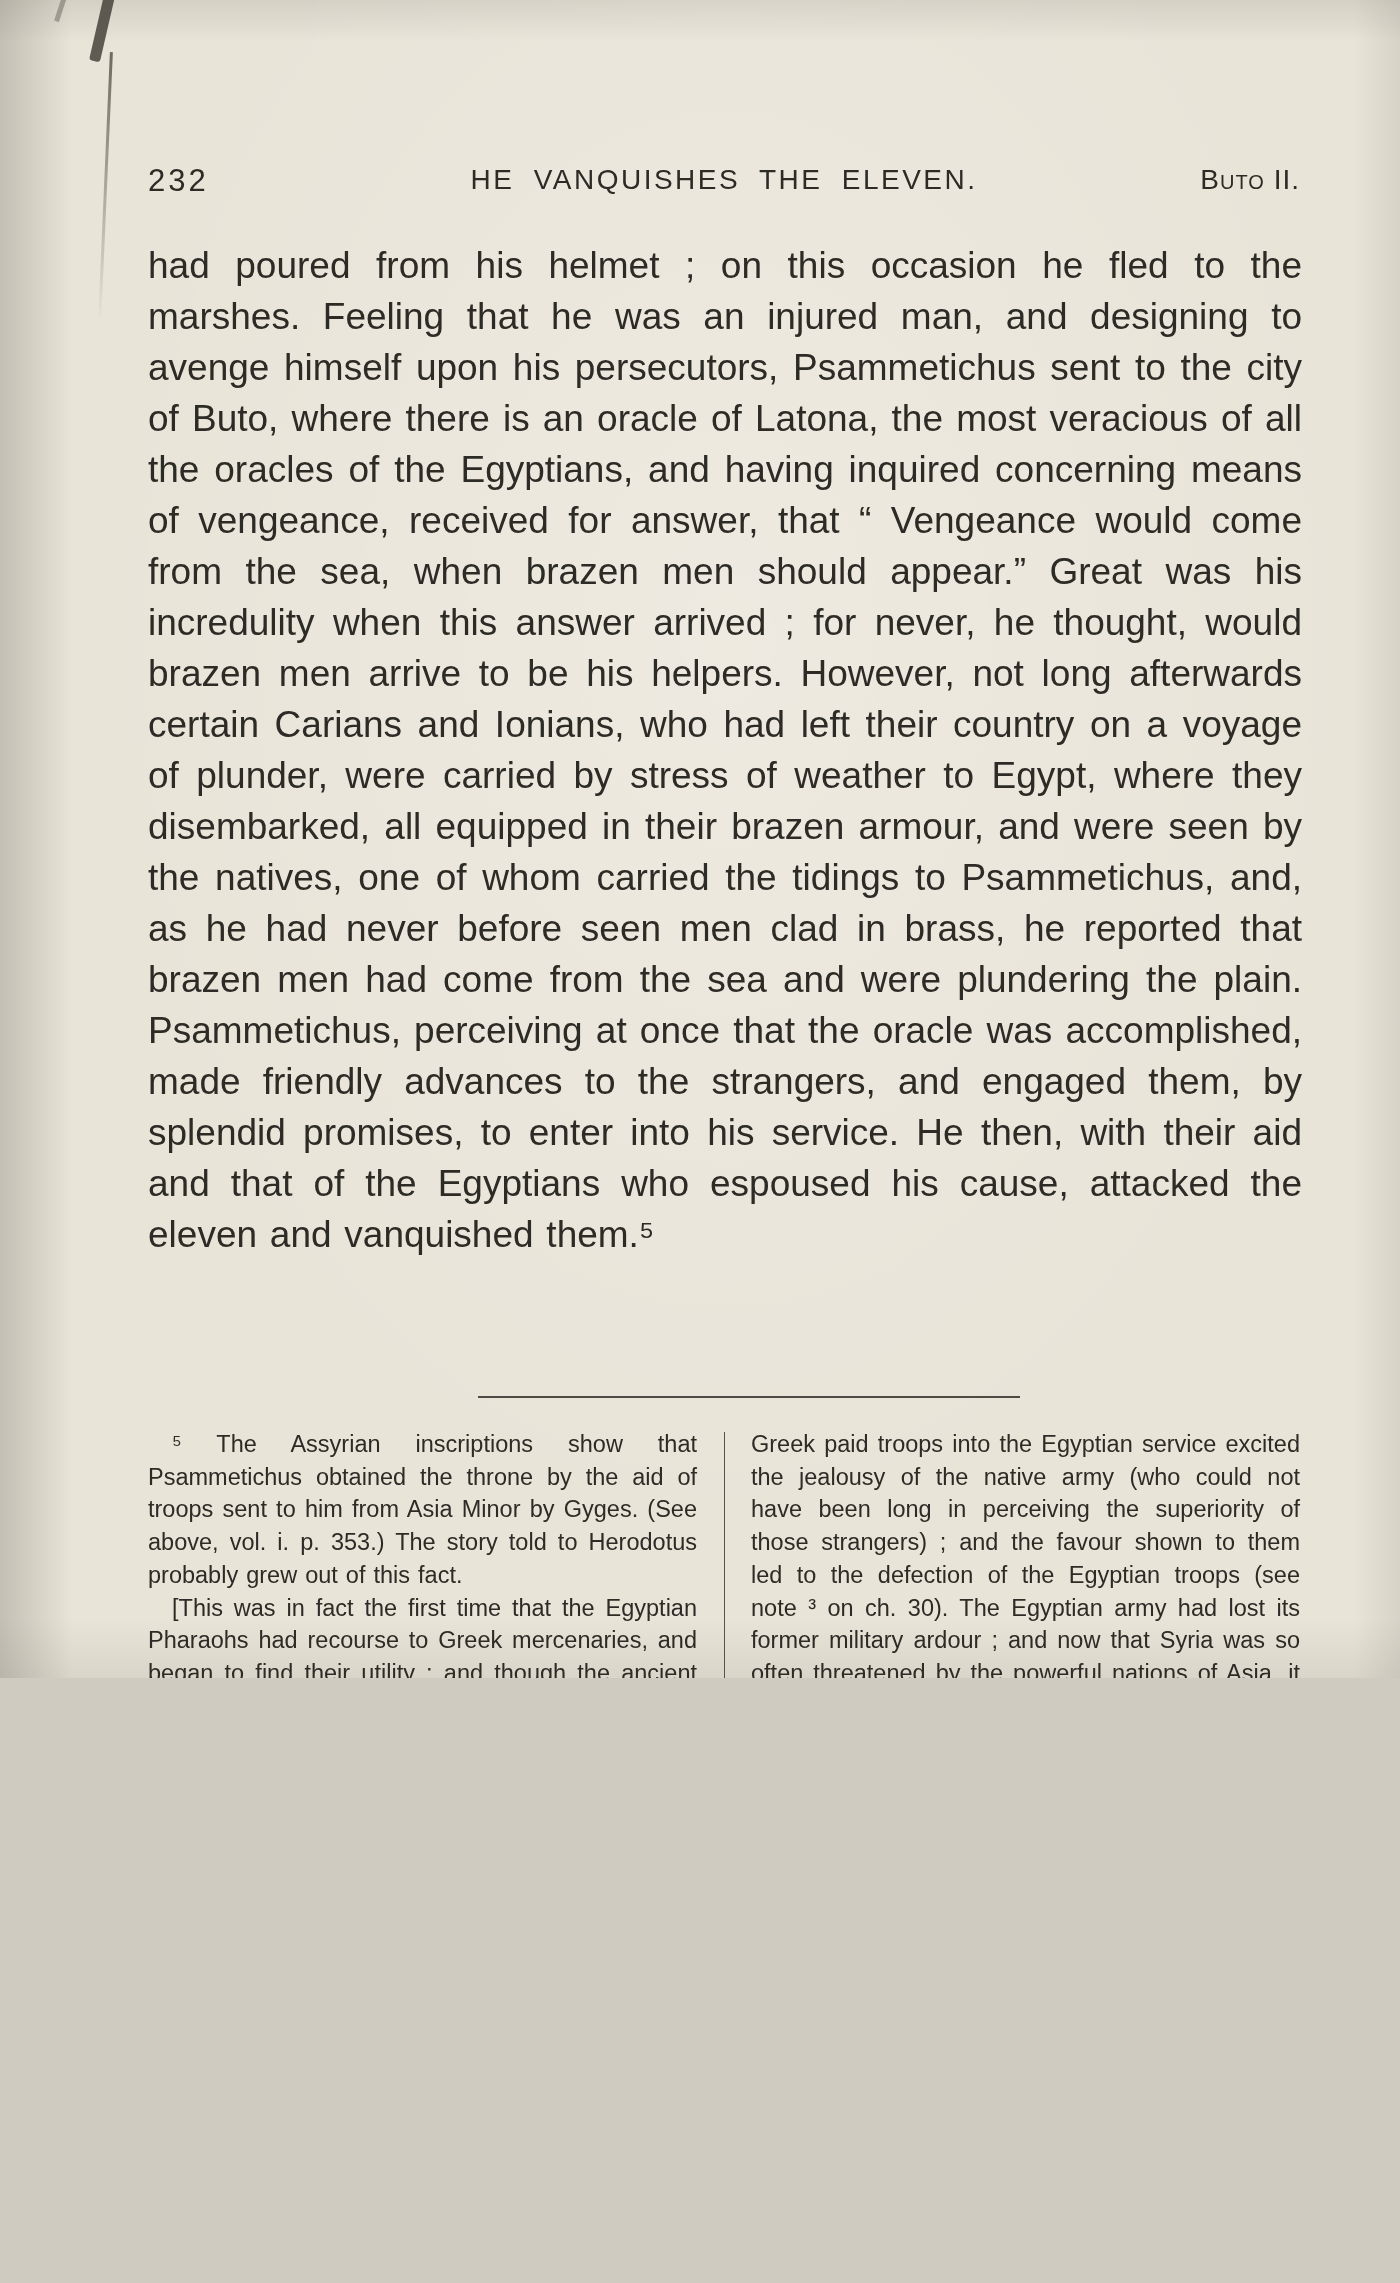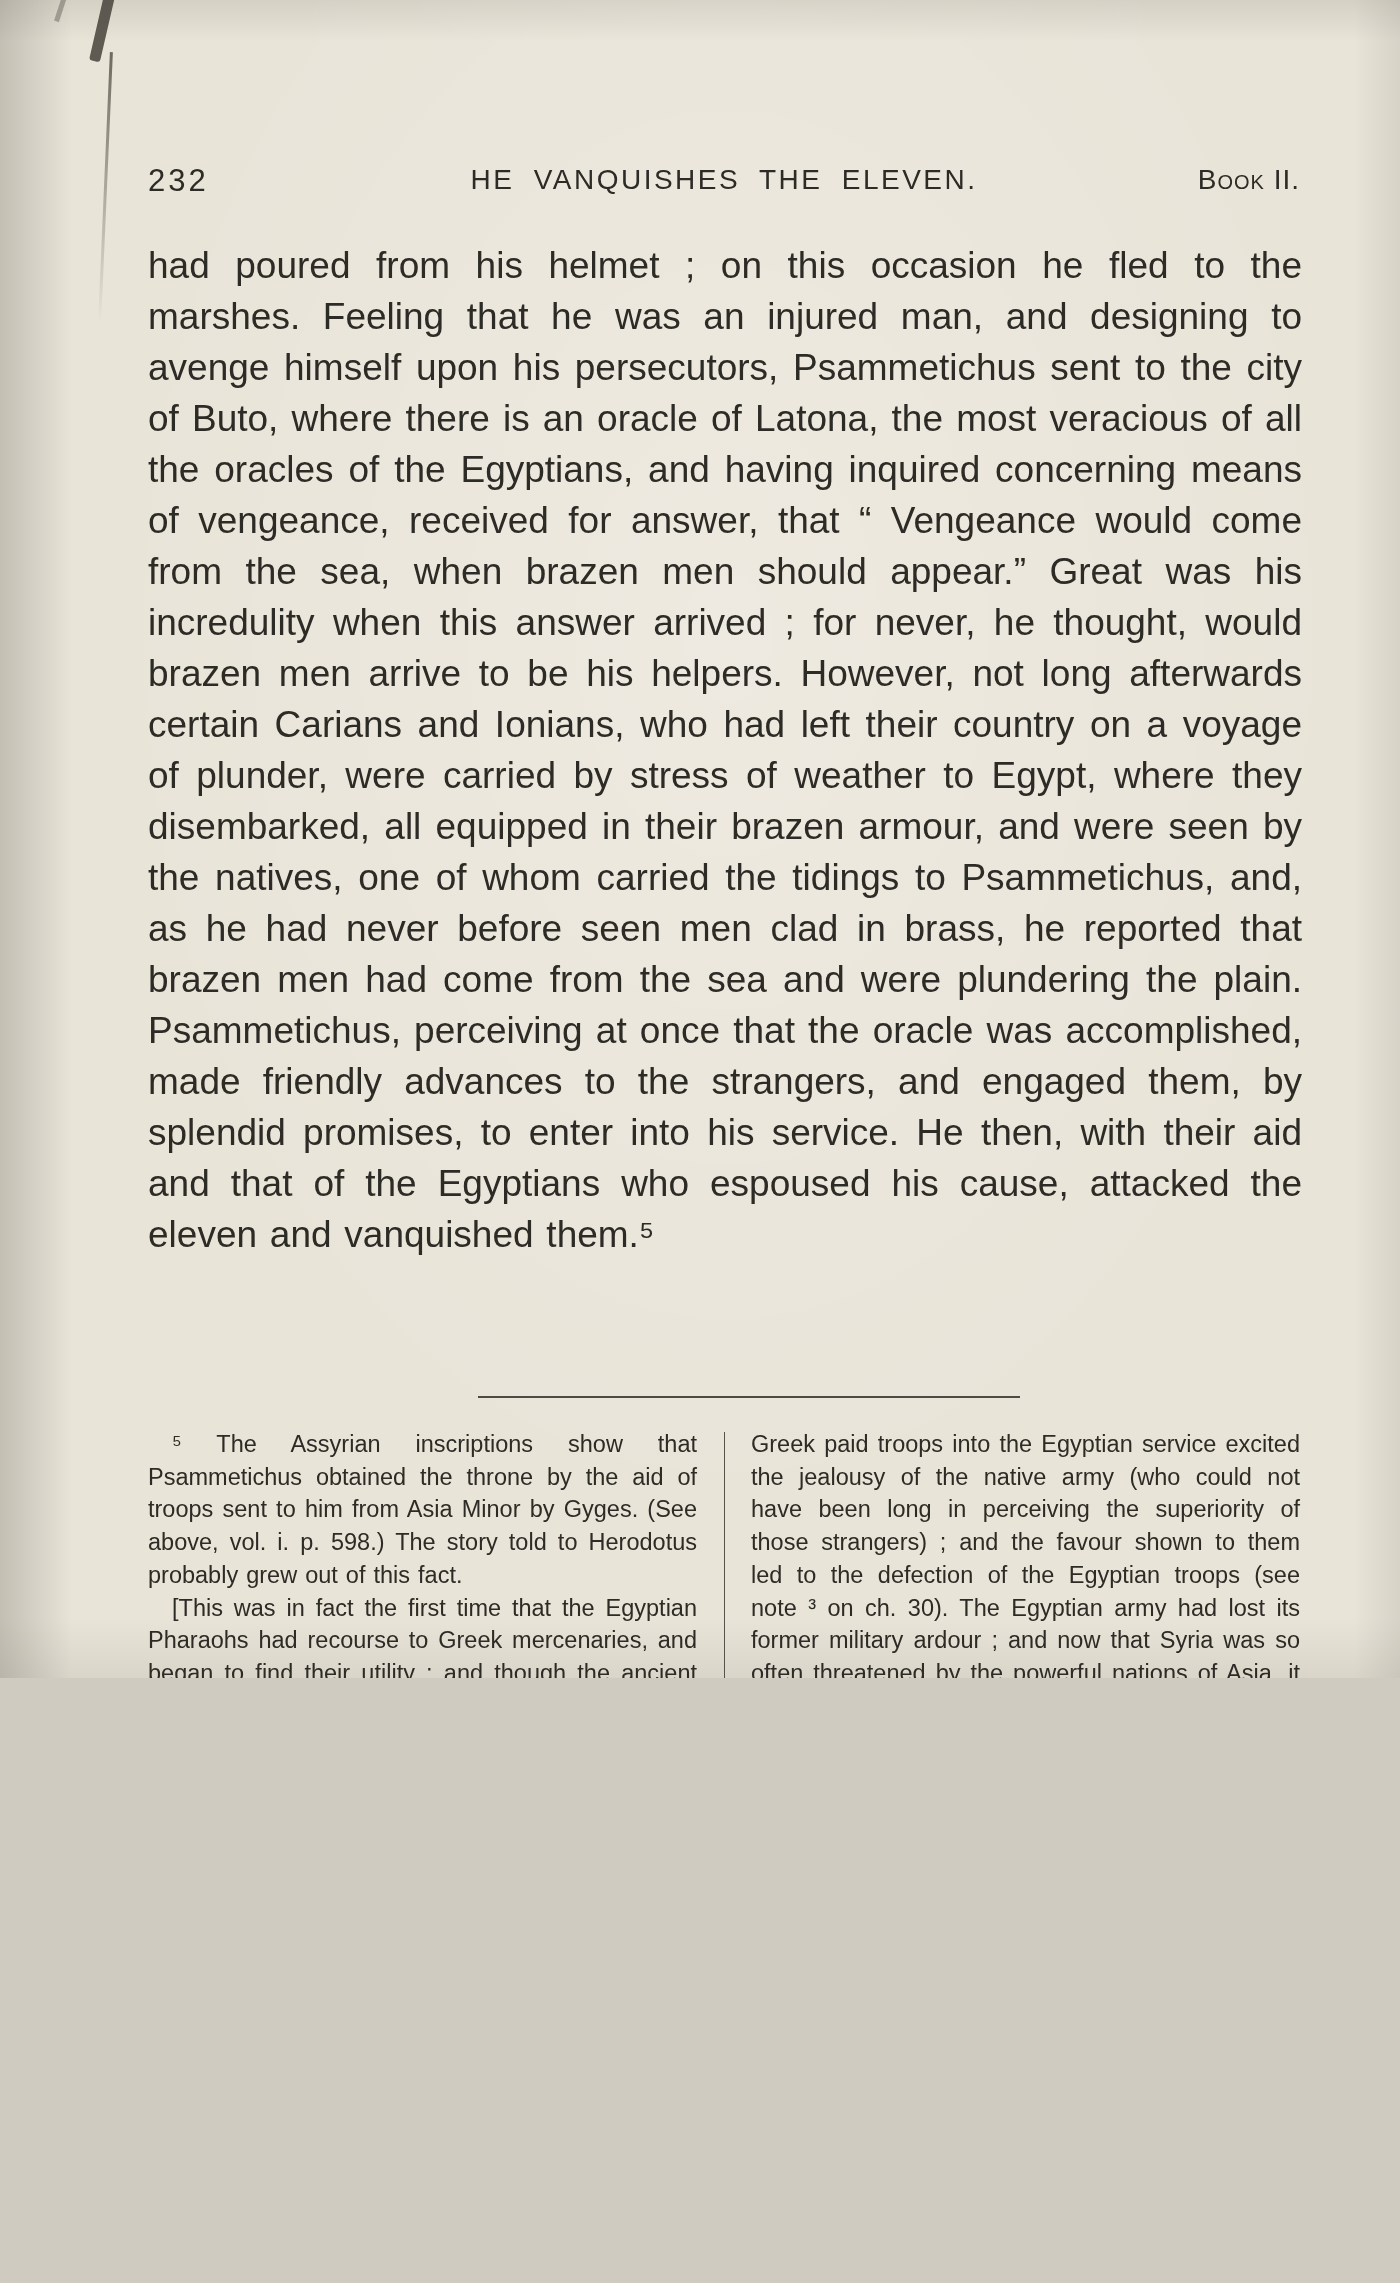--- a/index.html
+++ b/index.html
@@ -135,32 +135,32 @@
 
 <div class="page">
 
   <div class="mark-1"></div>
   <div class="mark-2"></div>
   <div class="mark-3"></div>
 
   <header class="page-header">
     <span class="page-num">232</span>
     <span class="running-title">HE VANQUISHES THE ELEVEN.</span>
-    <span class="book-label">Book II.</span>
+    <span class="book-label">Buto II.</span>
   </header>
 
   <main class="body-text">
     <p class="body-para">had poured from his helmet ; on this occasion he fled to the marshes.  Feeling that he was an injured man, and designing to avenge himself upon his persecutors, Psammetichus sent to the city of Buto, where there is an oracle of Latona, the most veracious of all the oracles of the Egyptians, and having inquired concerning means of vengeance, received for answer, that “ Vengeance would come from the sea, when brazen men should appear.”  Great was his incredulity when this answer arrived ; for never, he thought, would brazen men arrive to be his helpers.  However, not long afterwards certain Carians and Ionians, who had left their country on a voyage of plunder, were carried by stress of weather to Egypt, where they disembarked, all equipped in their brazen armour, and were seen by the natives, one of whom carried the tidings to Psammetichus, and, as he had never before seen men clad in brass, he reported that brazen men had come from the sea and were plundering the plain.  Psammetichus, perceiving at once that the oracle was accomplished, made friendly advances to the strangers, and engaged them, by splendid promises, to enter into his service.  He then, with their aid and that of the Egyptians who espoused his cause, attacked the eleven and vanquished them.⁵</p>
   </main>
 
   <div class="footnote-rule"></div>
 
   <section class="footnotes">
     <div class="fn-col">
-      <p class="fn-para indent">⁵ The Assyrian inscriptions show that Psammetichus obtained the throne by the aid of troops sent to him from Asia Minor by Gyges.  (See above, vol. i. p. 598.)  The story told to Herodotus probably grew out of this fact.</p>
+      <p class="fn-para indent">⁵ The Assyrian inscriptions show that Psammetichus obtained the throne by the aid of troops sent to him from Asia Minor by Gyges.  (See above, vol. i. p. 353.)  The story told to Herodotus probably grew out of this fact.</p>
       <p class="fn-para indent">[This was in fact the first time that the Egyptian Pharaohs had recourse to Greek mercenaries, and began to find their utility ; and though the ancient kings in the glorious times of Egypt's great power had foreign auxiliaries (see woodcut, next page ; and that in note, B. vii. ch. 61, where three of these people are enemies of Egypt), they were levies composing part of the army, like those of the various nations which contributed to the expeditions of Xerxes and other Persian monarchs.  But the introduction of</p>
     </div>
     <div class="fn-divider"></div>
     <div class="fn-col">
       <p class="fn-para">Greek paid troops into the Egyptian service excited the jealousy of the native army (who could not have been long in perceiving the superiority of those strangers) ; and the favour shown to them led to the defection of the Egyptian troops (see note ³ on ch. 30).  The Egyptian army had lost its former military ardour ; and now that Syria was so often threatened by the powerful nations of Asia, it was natural that Psammetichus should seek to employ foreigners, whose courage and fidelity he could trust.  (See Hist. Notice, App. ch. viii. § 34.)  Herodotus states that these Greek troops were the first foreigners allowed to establish themselves in Egypt ; that is, after the Shepherds and Israelites left it (see note⁵ ch. 112).  Strabo</p>
     </div>
   </section>
 
 </div>
 

